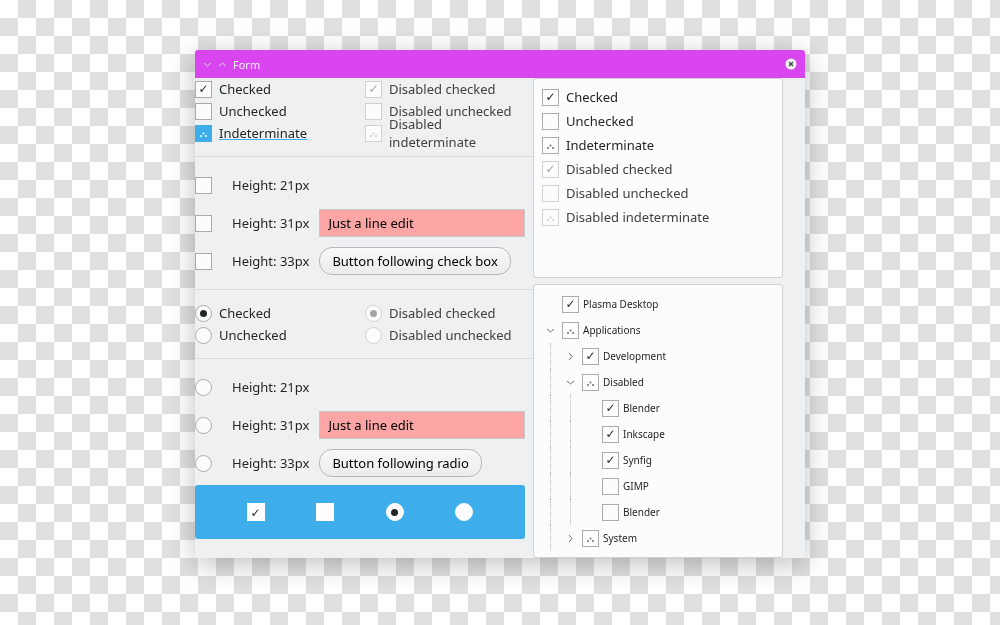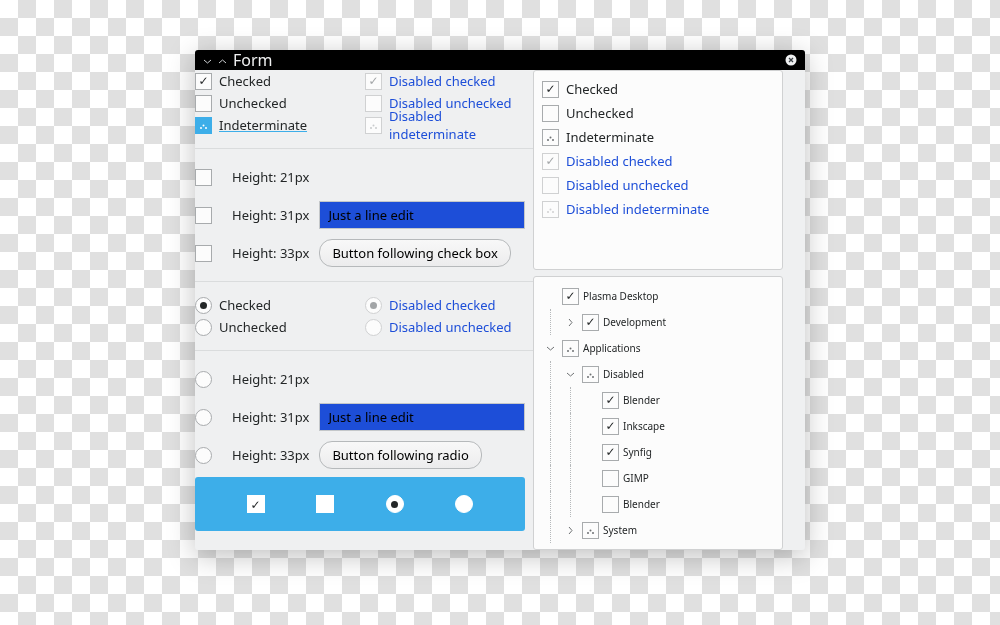--- a/index.html
+++ b/index.html
@@ -28,28 +28,28 @@
     position: absolute;
     left: 195px;
     top: 50px;
     width: 610px;
     box-shadow: 0 6px 28px rgba(0,0,0,0.25);
     border-radius: 3px;
     background: #eff0f1;
     overflow: hidden;
   }
   .titlebar {
-    height: 20px;
-    background: #000000;
+    height: 28px;
+    background: #d946ef;
     color: #eff0f1;
     display: flex;
     align-items: center;
     padding: 0 8px;
     gap: 6px;
-    font-size: 16px;
+    font-size: 11px;
   }
   .titlebar .spacer { flex: 1; }
   .close-icon svg { display:block; }
   .body {
     display: flex;
     gap: 8px;
   }
   .col {
     display: flex;
     flex-direction: column;
@@ -94,21 +94,21 @@
     border-color:#3daee9;
   }
   .ck.ind .box svg { display:block; }
   .ck.ind-gray .box svg { display:block; }
   .rd.checked .box::after {
     content: "";
     width: 7px; height: 7px;
     border-radius: 50%;
     background: #232627;
   }
-  .disabled { color: #1d4ed8; }
+  .disabled { color: #404040; }
   .disabled .box { border-color: #d0d1d2; }
   .ck.disabled.checked .box::after { color: #a2a5a7; }
   .rd.disabled.checked .box::after { background: #a2a5a7; }
 
   .focused-label {
     text-decoration: underline;
     text-decoration-color: #3daee9;
   }
   .ck.ind.focused .box { box-shadow: none; }
 
@@ -116,21 +116,21 @@
     display: grid;
     grid-template-columns: 1fr 1fr;
     gap: 0 10px;
   }
   .form-row { display:flex; align-items:center; gap:10px; height:32px; }
   .form-row .ck, .form-row .rd { height:auto;gap:20px; }
   .lineedit {
     flex:1;
     height: 26px;
     border: 1px solid #c4c7c9;
-    background: #1d4ed8;
+    background: #fca5a5;
     padding: 0 8px;
     font: inherit;
   }
   .pushbutton {
     height: 28px;
     border: 1px solid #b6b9bb;
     background: linear-gradient(#f8f8f8,#ececed);
     border-radius: 13px;
     padding: 0 12px;
     font: inherit;
@@ -359,52 +359,52 @@
 
       <div class="panel tree" style="flex:1;">
         <div class="tree-row">
           <span class="indent"></span>
           <div class="ck checked">
               <span class="box"></span>
             </div>
           <span>Plasma Desktop</span>
         </div>
         <div class="tree-row">
-          <span class="vline"></span>
-          <span class="twig">
-            <svg width="9" height="9" viewBox="0 0 9 9">
-                <path d="M3 1 L6 4.5 L3 8" stroke="#6e7173" stroke-width="1" fill="none"></path>
-              </svg>
-          </span>
-          <div class="ck checked">
-              <span class="box"></span>
-            </div>
-          <span>Development</span>
-        </div>
-        <div class="tree-row">
           <span class="twig">
             <svg width="9" height="9" viewBox="0 0 9 9">
                 <path d="M1 3 L4.5 6 L8 3" stroke="#6e7173" stroke-width="1" fill="none"></path>
               </svg>
           </span>
           <div class="ck ind-gray">
               <span class="box">
                 <svg width="11" height="11" viewBox="0 0 11 11">
                   <circle cx="3" cy="8" r="1" fill="#6e7173"></circle>
                   <circle cx="5.5" cy="5.5" r="1" fill="#6e7173"></circle>
                   <circle cx="8" cy="8" r="1" fill="#6e7173"></circle>
                 </svg>
               </span>
             </div>
           <span>Applications</span>
         </div>
         <div class="tree-row">
           <span class="vline"></span>
           <span class="twig">
             <svg width="9" height="9" viewBox="0 0 9 9">
+                <path d="M3 1 L6 4.5 L3 8" stroke="#6e7173" stroke-width="1" fill="none"></path>
+              </svg>
+          </span>
+          <div class="ck checked">
+              <span class="box"></span>
+            </div>
+          <span>Development</span>
+        </div>
+        <div class="tree-row">
+          <span class="vline"></span>
+          <span class="twig">
+            <svg width="9" height="9" viewBox="0 0 9 9">
                 <path d="M1 3 L4.5 6 L8 3" stroke="#6e7173" stroke-width="1" fill="none"></path>
               </svg>
           </span>
           <div class="ck ind-gray">
               <span class="box">
                 <svg width="11" height="11" viewBox="0 0 11 11">
                   <circle cx="3" cy="8" r="1" fill="#6e7173"></circle>
                   <circle cx="5.5" cy="5.5" r="1" fill="#6e7173"></circle>
                   <circle cx="8" cy="8" r="1" fill="#6e7173"></circle>
                 </svg>

